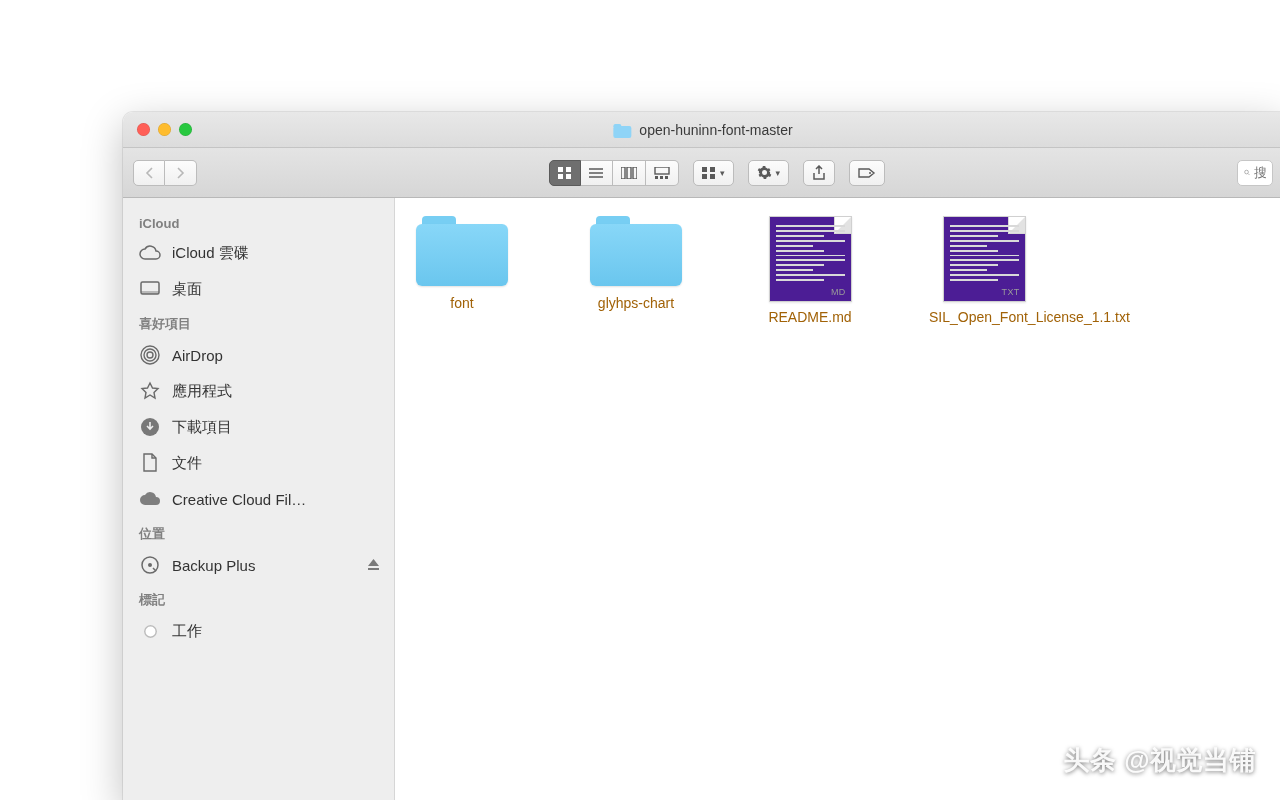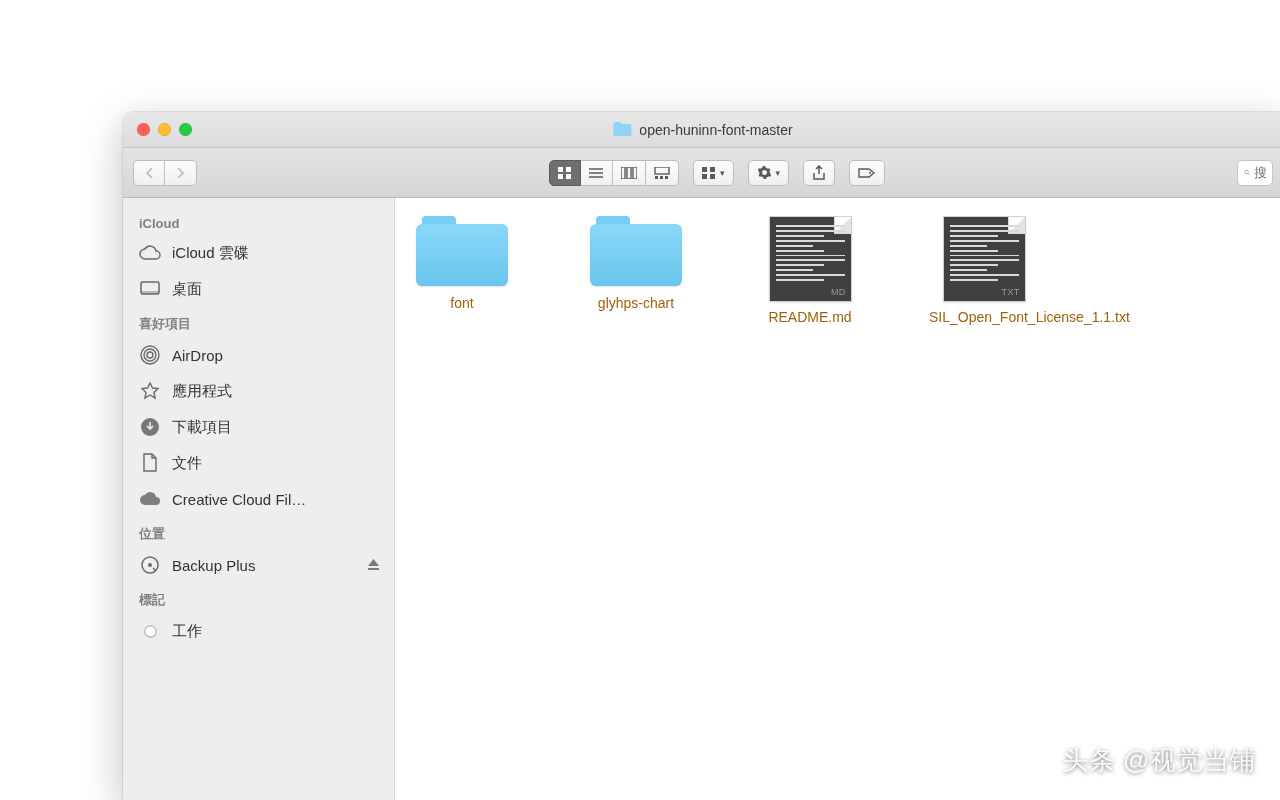--- a/index.html
+++ b/index.html
@@ -15,21 +15,21 @@
       display: flex; flex-direction: column;
     }
     .titlebar {
       height: 36px; background: linear-gradient(#e8e8e8,#dcdcdc);
       border-bottom: 1px solid #c4c4c4;
       display: flex; align-items: center; position: relative;
     }
     .traffic { display: flex; gap: 8px; margin-left: 14px; }
     .dot { width: 13px; height: 13px; border-radius: 50%; box-shadow: inset 0 0 0 .5px rgba(0,0,0,.15); }
     .dot.r { background:#ff5f57; } .dot.y { background:#febc2e; } .dot.g { background:#28c840; }
-    .title-center { position:absolute; left:50%; transform:translateX(-50%); display:flex; align-items:flex-start; gap:8px; font-size:14px; color:#3a3a3a; }
+    .title-center { position:absolute; left:50%; transform:translateX(-50%); display:flex; align-items:flex-end; gap:8px; font-size:14px; color:#3a3a3a; }
     .mini-folder { width:18px; height:14px; position:relative; }
     .mini-folder::before { content:""; position:absolute; top:0; left:0; width:8px; height:3px; background:#8fd4f7; border-radius:2px 2px 0 0; }
     .mini-folder::after { content:""; position:absolute; top:2px; left:0; width:18px; height:12px; background:#8fd4f7; border-radius:2px; }
     .toolbar {
       height: 50px; background: linear-gradient(#e4e4e4,#d6d6d6);
       border-bottom:1px solid #b8b8b8;
       display:flex; align-items:center; padding:0 10px; gap:14px;
     }
     .seg { display:flex; }
     .btn {
@@ -51,28 +51,28 @@
     .section-h { color:#808080; font-size:13px; font-weight:600; padding:8px 16px 4px; }
     .side-item { display:flex; align-items:center; gap:11px; padding:7px 16px; color:#333; position:relative;text-align:right; }
     .side-icon { width:22px; height:22px; display:flex; align-items:center; justify-content:center; color:#6a6a6a; flex-shrink:0; }
     .eject { position:absolute; right:14px; color:#7a7a7a; }
     .tag-dot { width:13px; height:13px; border-radius:50%; }
     .content { flex:1; background:#fff; padding:18px 14px; display:flex; flex-wrap:wrap; align-content:flex-start; gap:28px 68px; }
     .item { width:106px; display:flex; flex-direction:column; align-items:center; gap:6px; }
     .folder-big { width:92px; height:72px; position:relative; }
     .folder-big .tab { position:absolute; top:0; left:6px; width:34px; height:12px; background:#77cef3; border-radius:4px 4px 0 0; }
     .folder-big .body-f { position:absolute; top:8px; left:0; width:92px; height:62px; background:linear-gradient(#88d7f8,#6ac6ee); border-radius:6px; box-shadow:0 1px 2px rgba(0,0,0,.12); }
-    .doc { width:83px; height:86px; background:#404040; border:1px solid #d0d0d0; position:relative; box-shadow:0 1px 2px rgba(0,0,0,.1); }
+    .doc { width:83px; height:86px; background:#4c1d95; border:1px solid #d0d0d0; position:relative; box-shadow:0 1px 2px rgba(0,0,0,.1); }
     .doc::before { content:""; position:absolute; top:0; right:0; width:16px; height:16px; background:linear-gradient(135deg,#fff 48%, #e2e2e2 52%); border-left:1px solid #d8d8d8; border-bottom:1px solid #d8d8d8; }
     .doc .lines { position:absolute; top:8px; left:6px; right:6px; bottom:20px; overflow:hidden; display:flex; flex-direction:column; gap:3px; }
     .doc .lines span { display:block; height:2px; background:#d9d9d9; }
     .doc .lines span:nth-child(3n){ width:70%; } .doc .lines span:nth-child(5n){ width:55%; }
     .doc .ext { position:absolute; bottom:4px; right:5px; font-size:9px; color:#9a9a9a; letter-spacing:.3px; }
     .item-label { font-size:14px; color:#a16207; text-align:center; line-height:1.35; max-width:150px; }
-    .watermark { position:absolute; right:24px; bottom:22px; font-size:26px; color:rgba(255,255,255,.92); text-shadow:0 1px 4px rgba(0,0,0,.55); font-weight:400; letter-spacing:.5px; }
+    .watermark { position:absolute; right:24px; bottom:22px; font-size:26px; color:rgba(255,255,255,.92); text-shadow:0 1px 4px rgba(0,0,0,.55); font-weight:700; letter-spacing:.5px; }
   </style>
 </head>
 <body>
 
 <div class="window">
   <div class="titlebar">
     <div class="traffic">
       <div class="dot r"></div>
       <div class="dot y"></div>
       <div class="dot g"></div>

